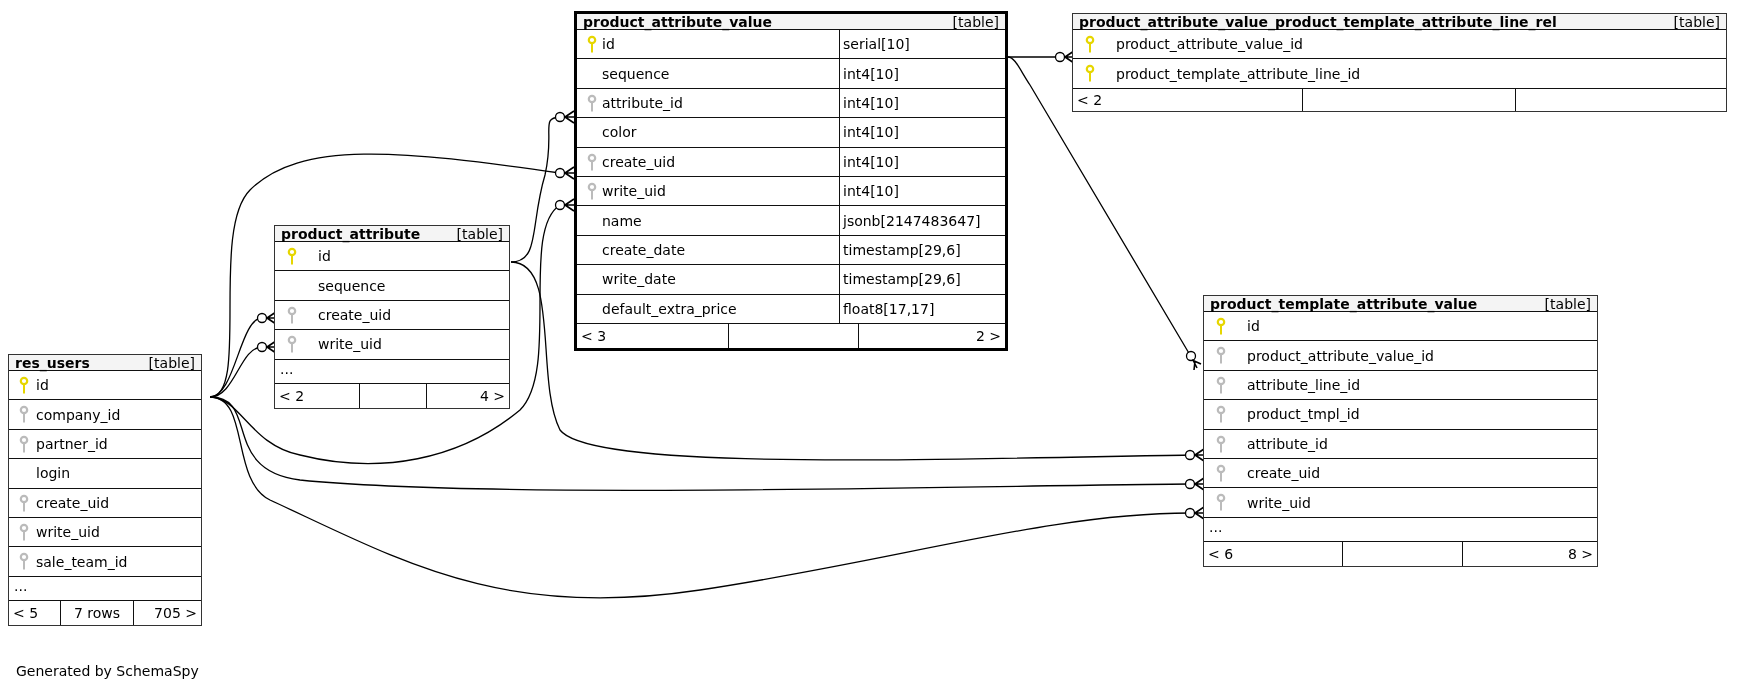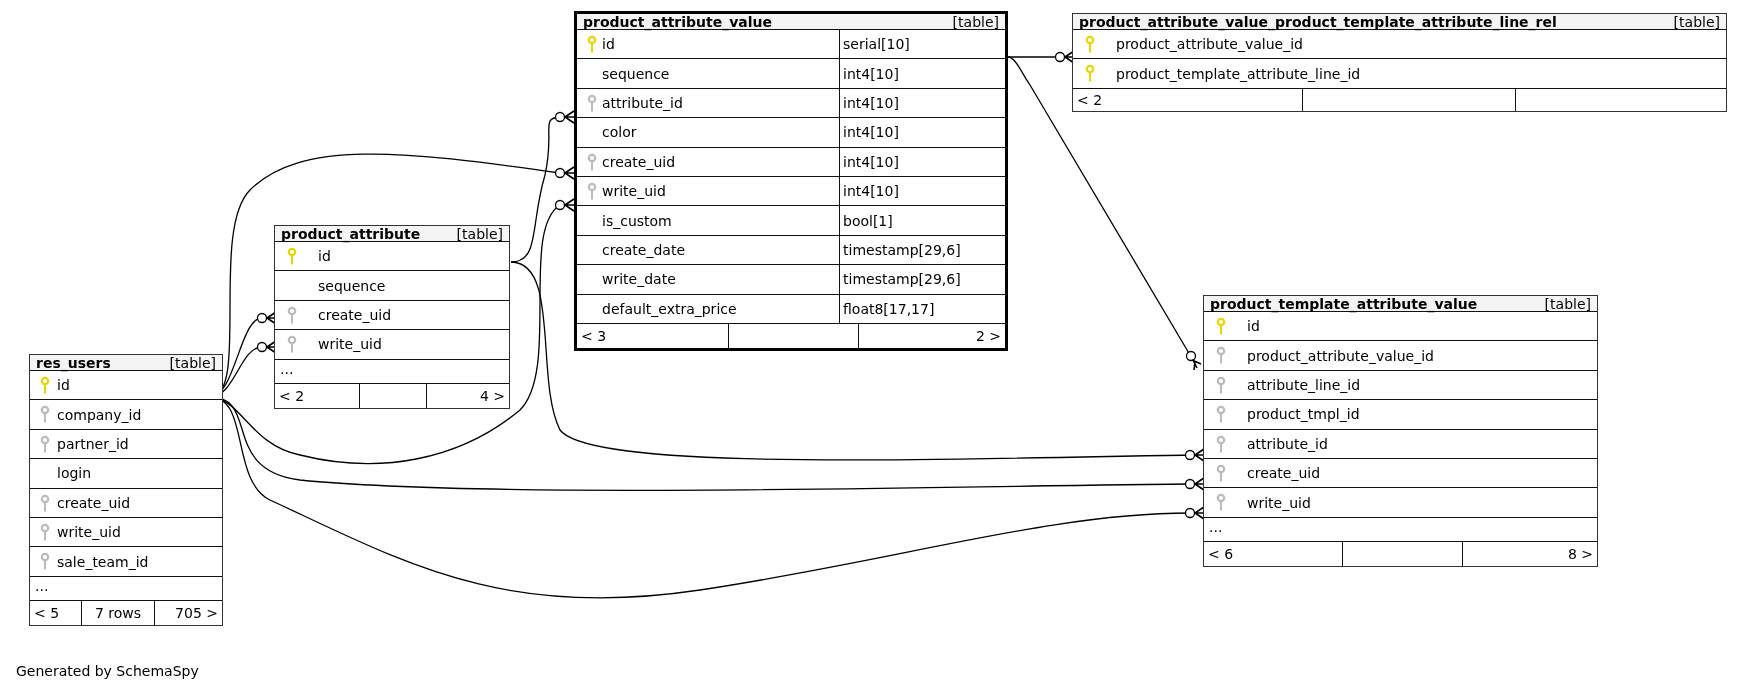--- a/index.html
+++ b/index.html
@@ -52,21 +52,21 @@
     <circle cx="1190" cy="455" r="4.5" fill="#fff" stroke="#000" stroke-width="1.3"></circle>
     <path d="M1195,455 L1204,449 M1195,455 L1204,461 M1195,455 L1204,455" fill="none" stroke="#000" stroke-width="1.6"></path>
     <path d="M1008,57 L1060,57" fill="none" stroke="#000" stroke-width="1.3"></path>
     <circle cx="1060" cy="57" r="4.5" fill="#fff" stroke="#000" stroke-width="1.3"></circle>
     <path d="M1065,57 L1074,51 M1065,57 L1074,63 M1065,57 L1074,57" fill="none" stroke="#000" stroke-width="1.6"></path>
     <path d="M1008,57 C1015,57 1020,70 1030,85 L1193,360" fill="none" stroke="#000" stroke-width="1.3"></path>
     <circle cx="1191" cy="356" r="4.5" fill="#fff" stroke="#000" stroke-width="1.3"></circle>
     <path d="M1192,360 L1201,364 M1195,361 L1194,370 M1193,360 L1197,368" fill="none" stroke="#000" stroke-width="1.6"></path>
   </svg>
 
-<div class="tbl" id="t-res_users" style="left:29px;top:354px;width:194px;">
+<div class="tbl" id="t-res_users" style="left:8px;top:354px;width:194px;">
   <div class="thead">
     <span class="tname">res_users</span>
     <span class="ttype">[table]</span>
   </div>
   <div class="rows">
       <div class="row">
         <span class="key" style="left: 10px; top: 5px;"><svg width="10" height="20" viewBox="0 0 10 20">
             <circle cx="5" cy="5" r="3.2" fill="none" stroke="#e6d600" stroke-width="2.2"></circle>
             <rect x="4" y="7.5" width="2" height="10" fill="#e6d600"></rect>
           </svg></span>
@@ -198,22 +198,22 @@
       </div>
       <div class="row">
         <span class="key" style="left: 10px; top: 5px;"><svg width="10" height="20" viewBox="0 0 10 20">
             <circle cx="5" cy="5" r="3.2" fill="none" stroke="#bbbbbb" stroke-width="2.2"></circle>
             <rect x="4" y="7.5" width="2" height="10" fill="#bbbbbb"></rect>
           </svg></span>
         <span class="cname" style="left: 25px;">write_uid</span>
         <span class="ctype" style="left: 262px; right: 0px;">int4[10]</span>
       </div>
       <div class="row">
-        <span class="cname" style="left: 25px;">is_custom</span>
-        <span class="ctype" style="left: 262px; right: 0px;">bool[1]</span>
+        <span class="cname" style="left: 25px;">name</span>
+        <span class="ctype" style="left: 262px; right: 0px;">jsonb[2147483647]</span>
       </div>
       <div class="row">
         <span class="cname" style="left: 25px;">create_date</span>
         <span class="ctype" style="left: 262px; right: 0px;">timestamp[29,6]</span>
       </div>
       <div class="row">
         <span class="cname" style="left: 25px;">write_date</span>
         <span class="ctype" style="left: 262px; right: 0px;">timestamp[29,6]</span>
       </div>
       <div class="row">

